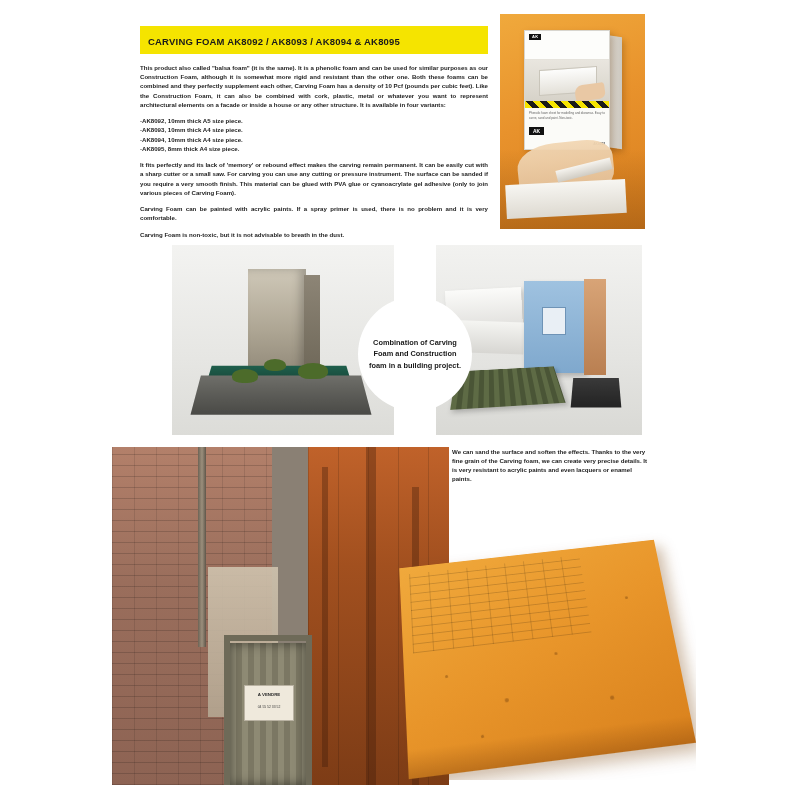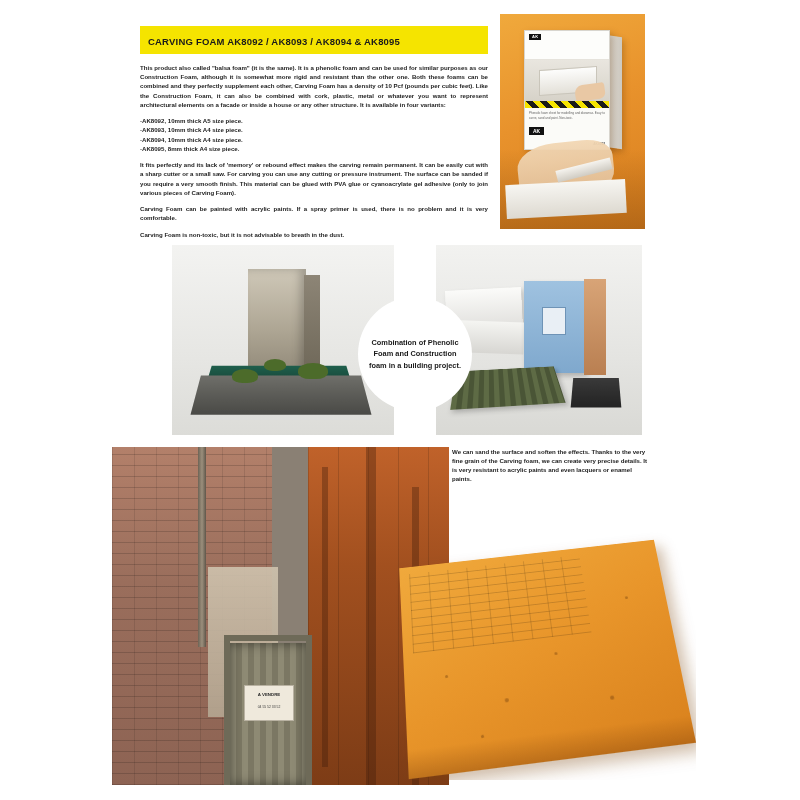--- a/index.html
+++ b/index.html
@@ -539,21 +539,21 @@
       <div class="pr-white-foam-a"></div>
       <div class="pr-white-foam-b"></div>
       <div class="pr-blue-block"></div>
       <div class="pr-blue-window"></div>
       <div class="pr-brick-edge"></div>
       <div class="pr-green-roof"></div>
       <div class="pr-dark-tray"></div>
     </div>
 
     <div class="caption-circle">
-      <span>Combination of Phenolic Foam and Construction foam in a building project.</span>
+      <span>Combination of Carving Foam and Construction foam in a building project.</span>
     </div>
   </div>
 
   <div class="bottom-text">We can sand the surface and soften the effects. Thanks to the very fine grain of the Carving foam, we can create very precise details. It is very resistant to acrylic paints and even lacquers or enamel paints.</div>
 
   <div class="photo-bottom-left">
     <div class="pbl-brick"></div>
     <div class="pbl-plaster"></div>
     <div class="pbl-pipe"></div>
     <div class="pbl-rust"></div>

